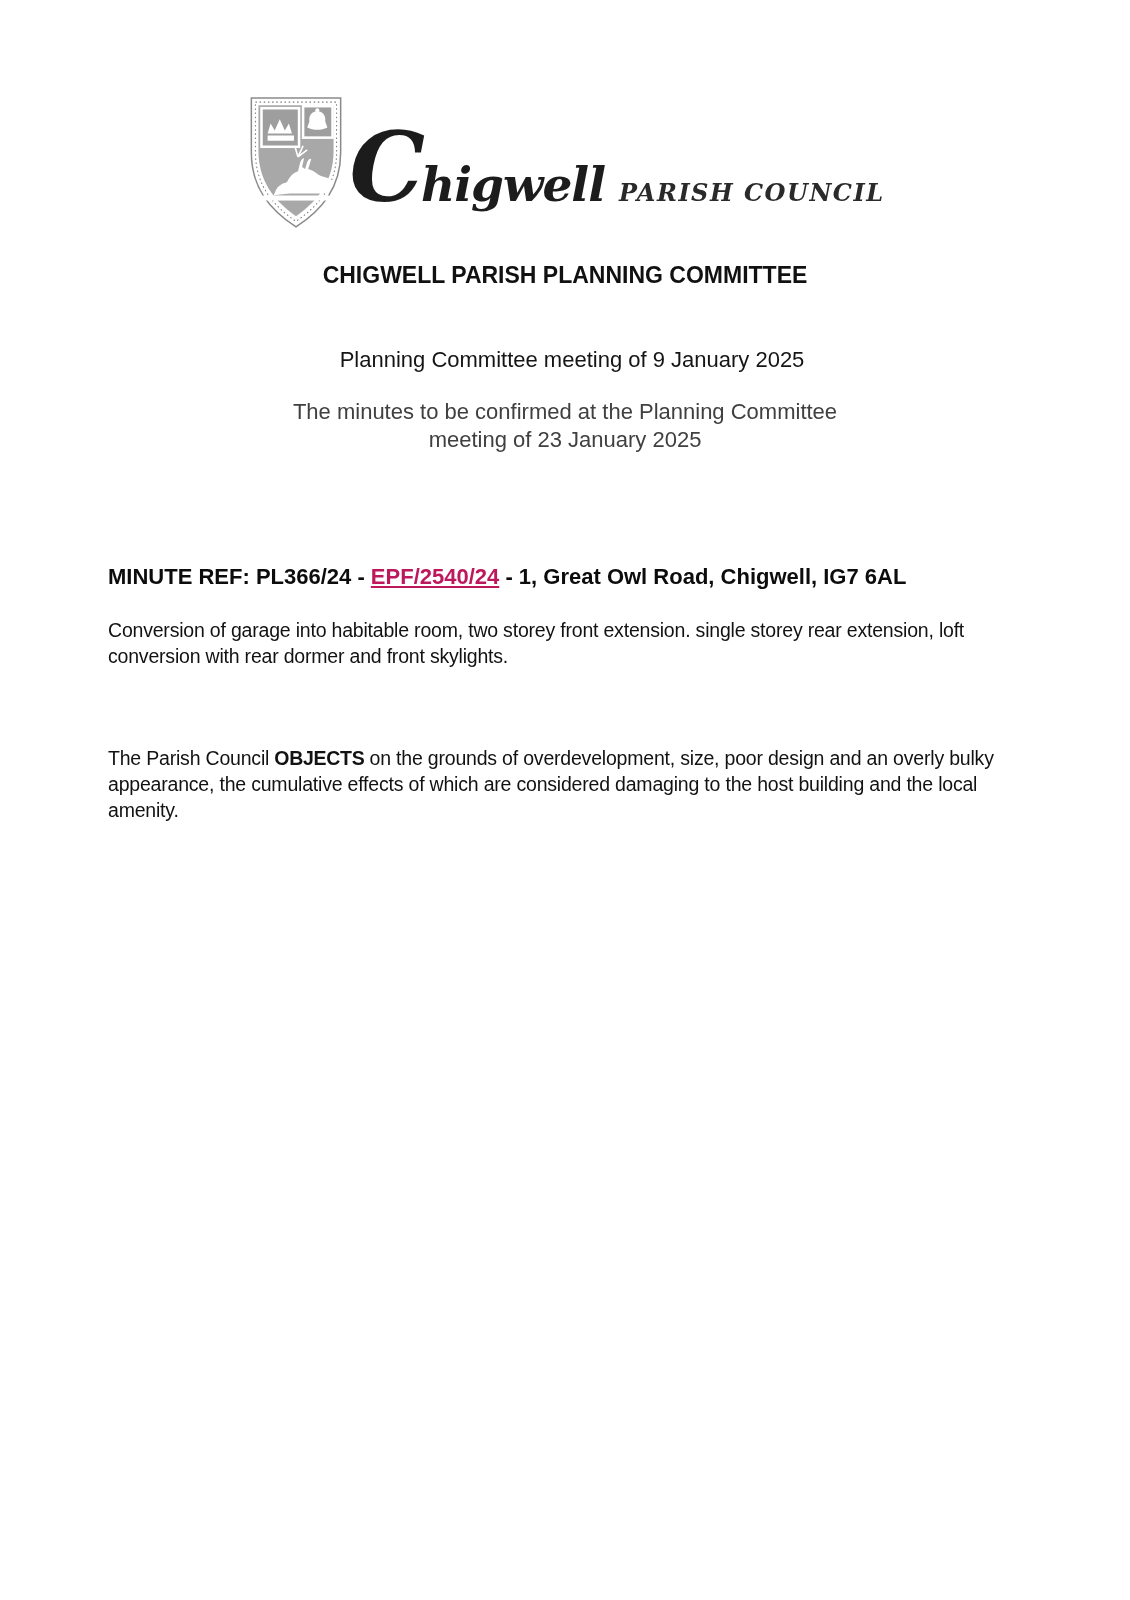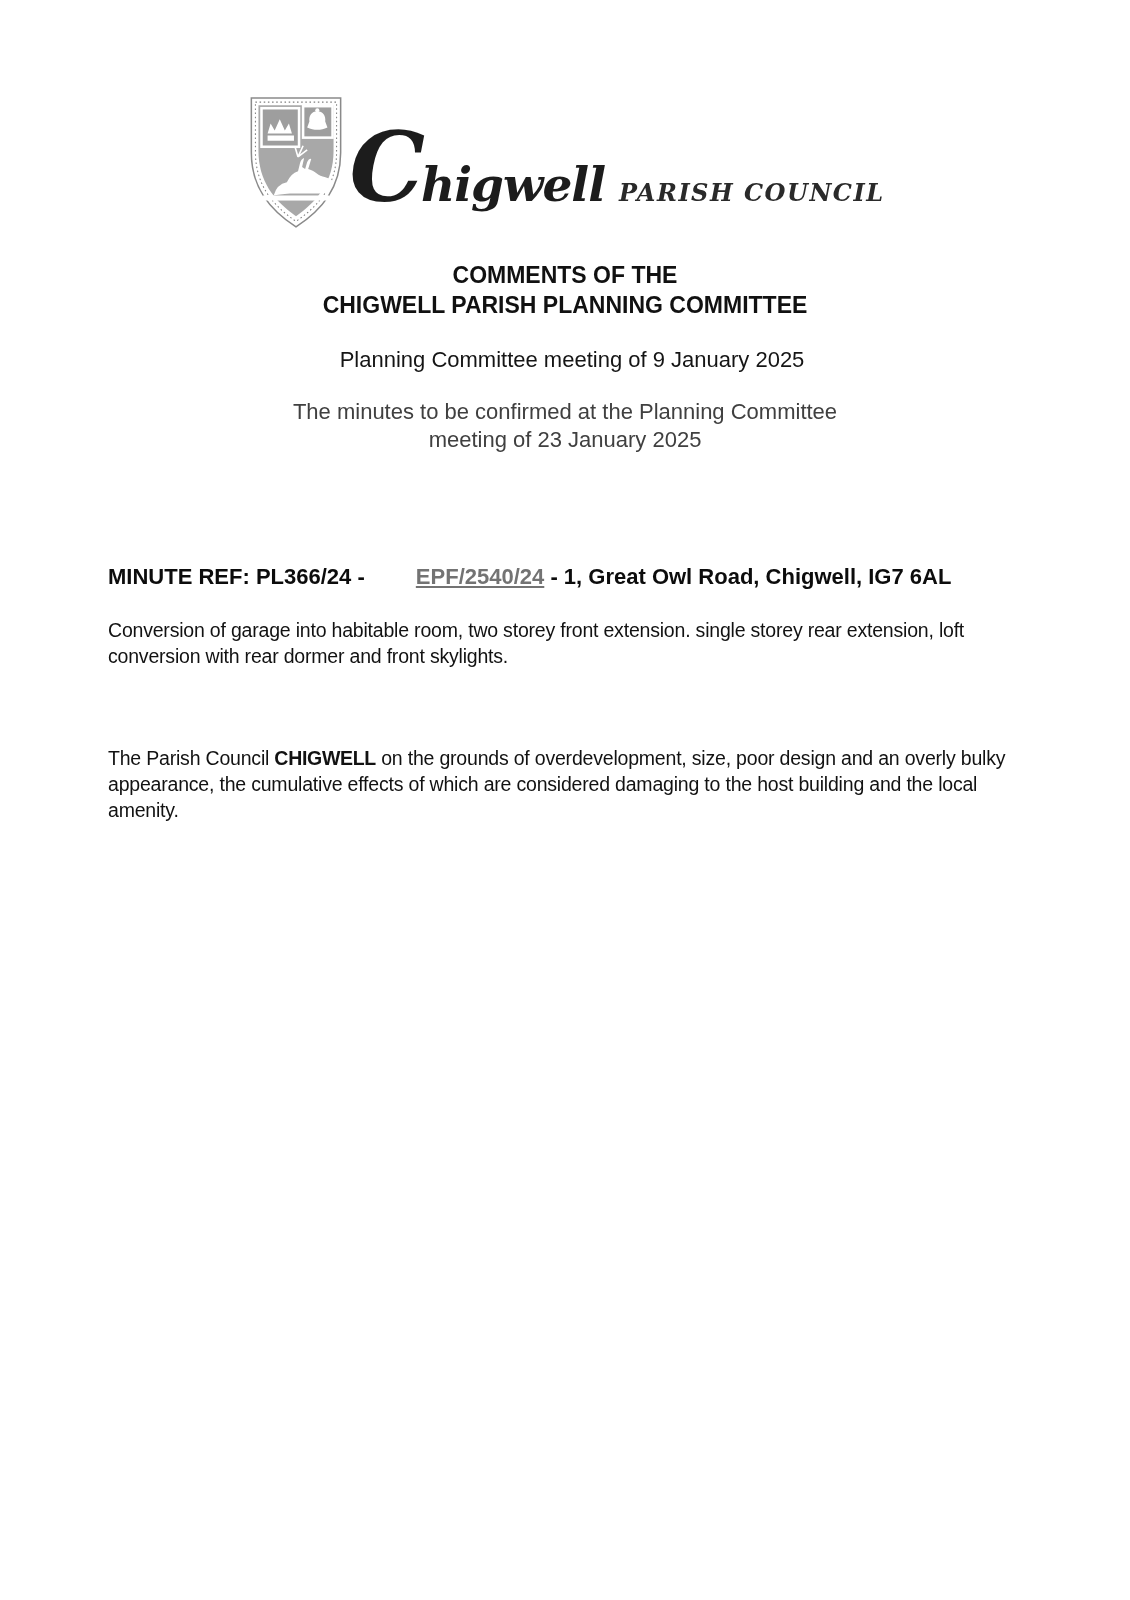--- a/index.html
+++ b/index.html
@@ -50,21 +50,21 @@
     position:absolute;top:398px;left:0;width:100%;
     text-align:center;font-size:22px;line-height:28px;color:#404040;
   }
   
   .minute-ref{
     position:absolute;top:564px;left:108px;width:922px;
     font-weight:bold;font-size:22px;line-height:26px;color:#0c0c0c;
     white-space:nowrap;
   }
   .minute-ref a{
-    color:#737373;text-decoration:underline;font-weight:bold;margin-left:45px;
+    color:#be185d;text-decoration:underline;font-weight:bold;
   }
   
   .body-par{
     position:absolute;left:108px;width:918px;
     font-size:19.5px;line-height:26px;letter-spacing:-0.2px;color:#121212;
   }
   .par-description{top:617px;}
   .par-comment{top:694px;white-space:pre-wrap;}
   .par-objection{top:745px;}
   .par-objection b{letter-spacing:-0.3px;}
@@ -96,35 +96,34 @@
       <path d="M52,62 l5,-11 M52,62 l9,-7 M52,62 l-3,-10" stroke="#ffffff" stroke-width="1.6" fill="none"></path>
     </svg>
     <div class="wordmark">
       <span class="initial">C</span>
         <span class="rest">higwell</span>
       <span class="suffix">PARISH COUNCIL</span>
     </div>
   </div>
 
   <div class="doc-title">
-    <div>COMMENTS OF THE</div>
     <div>CHIGWELL PARISH PLANNING COMMITTEE</div>
   </div>
 
   <div class="meeting-line">Planning Committee meeting of 9 January 2025</div>
 
   <div class="confirm-block">
     <div>The minutes to be confirmed at the Planning Committee</div>
     <div>meeting of 23 January 2025</div>
   </div>
 
   <div class="minute-ref">
     <span>MINUTE REF: PL366/24 - </span><a href="#">EPF/2540/24</a><span> - 1, Great Owl Road, Chigwell, IG7 6AL</span>
   </div>
 
   <div class="body-par par-description">Conversion of garage into habitable room, two storey front extension. single storey rear extension, loft conversion with rear dormer and front skylights.</div>
 
 
   <div class="body-par par-objection">
-    <span>The Parish Council </span><b>CHIGWELL</b><span> on the grounds of overdevelopment, size, poor design and an overly bulky appearance, the cumulative effects of which are considered damaging to the host building and the local amenity.</span>
+    <span>The Parish Council </span><b>OBJECTS</b><span> on the grounds of overdevelopment, size, poor design and an overly bulky appearance, the cumulative effects of which are considered damaging to the host building and the local amenity.</span>
   </div>
 
 </div>
 
 </body></html>

